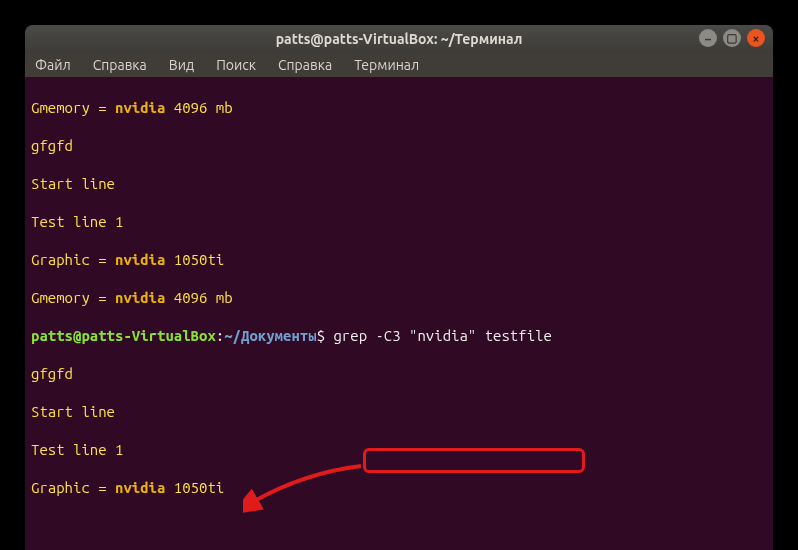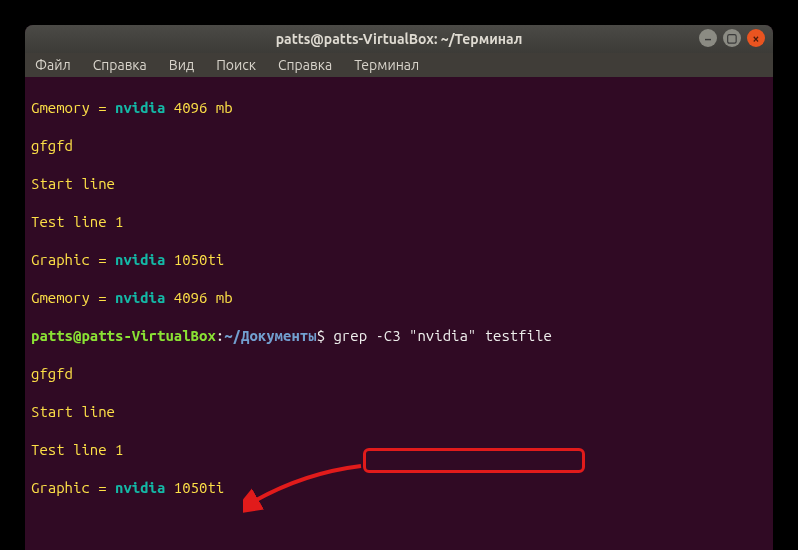--- a/index.html
+++ b/index.html
@@ -67,21 +67,21 @@
     color: #eeeeec;
     padding: 2px 6px 6px 6px;
     line-height: 19px;
     white-space: pre;
     font-family: "Ubuntu Mono", "DejaVu Sans Mono", monospace;
     font-size: 15px;
   }
   .u  { color: #8ae234; font-weight: bold; }   
   .p  { color: #729fcf; font-weight: bold; }   
   .w  { color: #eeeeec; }                       
-  .m  { color: #14b8a6; font-weight: bold; }   
+  .m  { color: #eab308; font-weight: bold; }   
   .d  { color: #fde047; }                       
 
   .highlight-box {
     position: absolute;
     border: 3px solid #e11b1b;
     border-radius: 6px;
     left: 360px;
     top: 445px;
     width: 222px;
     height: 25px;

